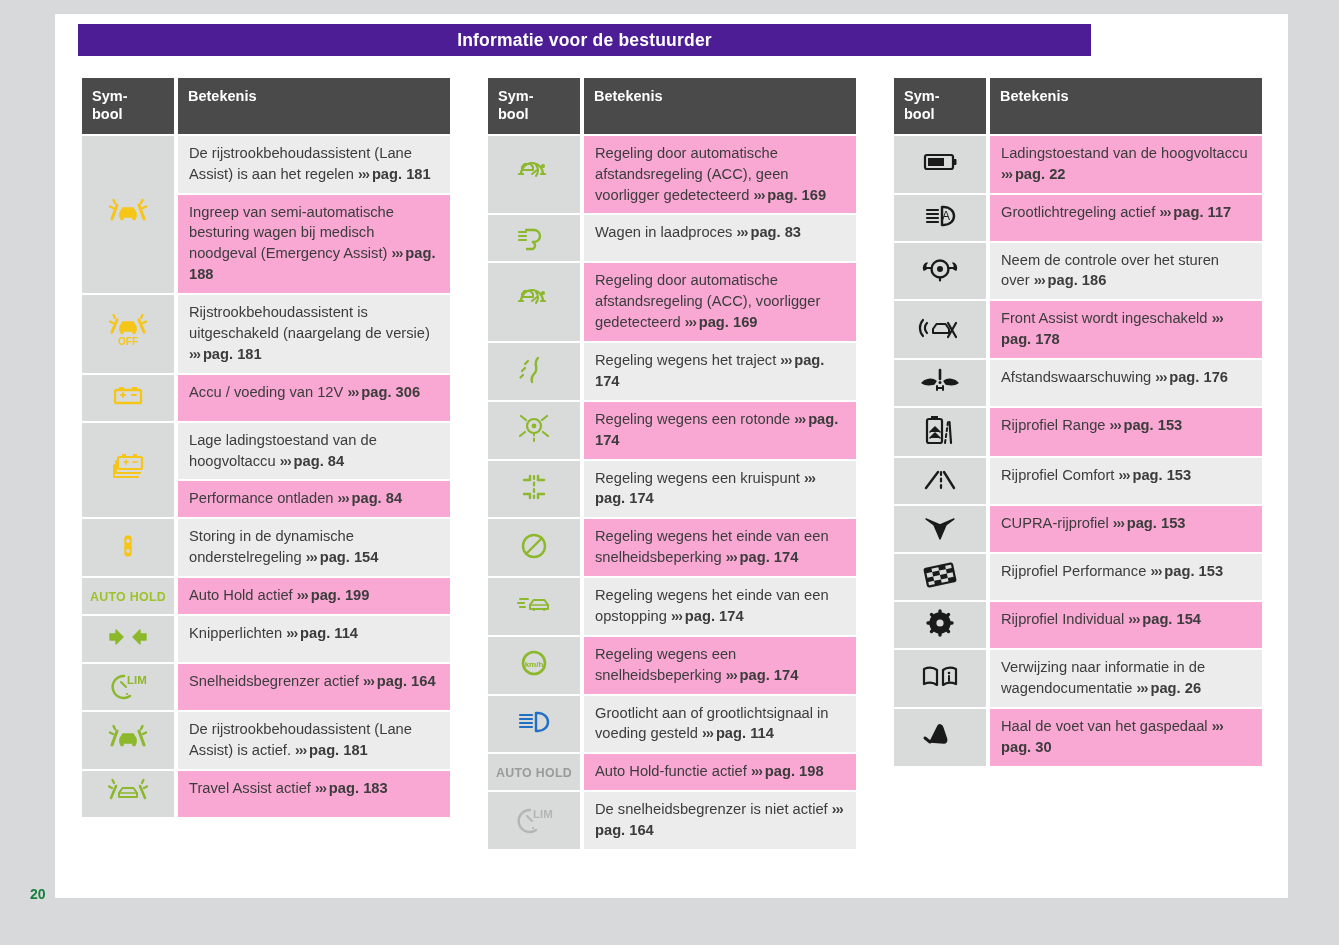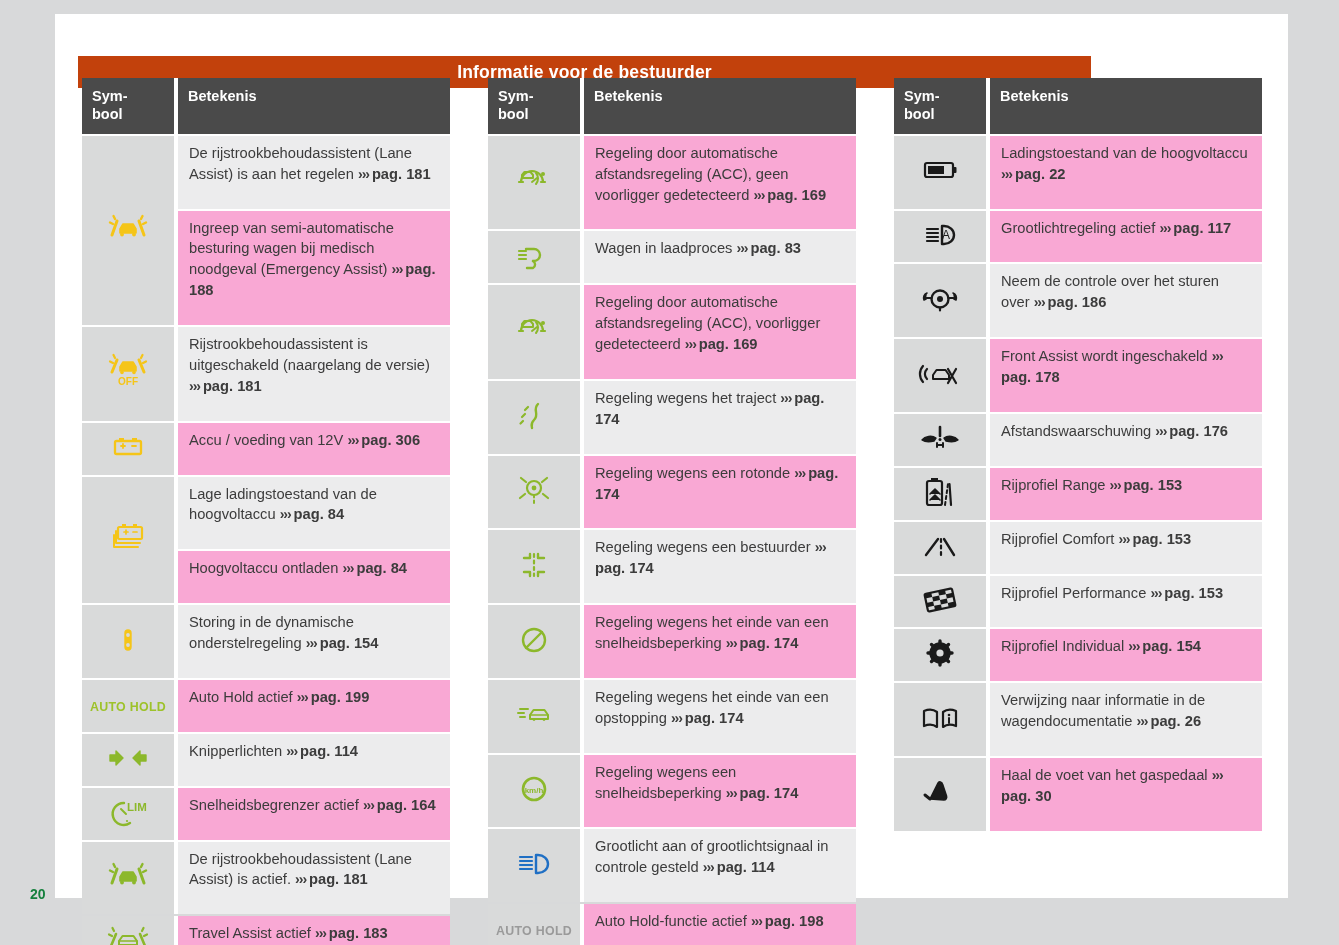--- a/index.html
+++ b/index.html
@@ -8,22 +8,22 @@
     background:#d8d9da;
     font-family:"Liberation Sans","DejaVu Sans",sans-serif;
     overflow:hidden;
   }
   .page{
     position:absolute;left:55px;top:14px;width:1233px;height:884px;
     background:#ffffff;
   }
   .titlebar{
     position:absolute;left:78px;top:24px;width:1013px;height:32px;
-    background:#c2410c;
-    display:flex;align-items:center;justify-content:center;margin-top:32px;
+    background:#4c1d95;
+    display:flex;align-items:center;justify-content:center;
   }
   .titlebar span{
     color:#ffffff;font-size:17.5px;font-weight:bold;letter-spacing:.2px;
   }
   .cols{
     position:absolute;left:82px;top:76px;width:1180px;
     display:flex;gap:38px;
   }
   .col{width:376px;}
 
@@ -34,21 +34,21 @@
   }
   th.sym{width:72px;}
   th.gap{width:4px;background:#ffffff !important;padding:0;}
   td.sym{
     width:72px;background:#d9dada;text-align:center;vertical-align:middle;
     padding:4px 2px;
   }
   td.gap{width:4px;background:#ffffff;padding:0;}
   td.txt{
     background:#ececed;color:#3c3c3c;font-size:14.7px;line-height:1.42;
-    padding:7px 11px 24px 11px;vertical-align:top;
+    padding:7px 11px 8px 11px;vertical-align:top;
   }
   tr.alt td.txt{background:#f9a8d4;}
   tr.alt td.sym{background:#d9dada;}
   td.txt b{color:#3c3c3c;font-weight:bold;}
   .chev{font-weight:bold;color:#3c3c3c;letter-spacing:-1px;font-size:14px;}
 
   .pageno{
     position:absolute;left:30px;top:886px;font-size:14px;font-weight:bold;color:#15803d;
   }
 
@@ -129,21 +129,21 @@
                   <rect x="16" y="5" width="4" height="3" fill="#f5c518" stroke="none"></rect>
                   <rect x="27" y="5" width="4" height="3" fill="#f5c518" stroke="none"></rect>
                   <path d="M18 13 h4 M20 11 v4 M27 13 h4" stroke-width="1.7"></path>
                   <path d="M10 12 v12 h24" stroke-width="2"></path>
                   <path d="M8 16 v12 h24" stroke-width="2"></path>
                 </svg></span></td>
             <td class="gap" rowspan="2"></td>
             <td class="txt"><span>Lage ladingstoestand van de hoogvoltaccu </span><span class="chev">››› </span><b>pag. 84</b></td>
           </tr>
           <tr class="alt">
-            <td class="txt"><span>Hoogvoltaccu ontladen </span><span class="chev">››› </span><b>pag. 84</b></td>
+            <td class="txt"><span>Performance ontladen </span><span class="chev">››› </span><b>pag. 84</b></td>
           </tr>
           <tr>
             <td class="sym"><span class="ic"><svg width="44" height="34" viewBox="0 0 44 34" fill="none" stroke="#f5c518" stroke-width="2.2" stroke-linecap="round" stroke-linejoin="round">
                   <rect x="19" y="7" width="6" height="20" rx="3" fill="#f5c518" stroke="#f5c518" stroke-width="1.4"></rect>
                   <circle cx="22" cy="12" r="1.9" fill="#d9dada" stroke="none"></circle>
                   <circle cx="22" cy="22" r="1.9" fill="#d9dada" stroke="none"></circle>
                 </svg></span></td>
             <td class="gap"></td>
             <td class="txt"><span>Storing in de dynamische onderstelregeling </span><span class="chev">››› </span><b>pag. 154</b></td>
           </tr>
@@ -260,21 +260,21 @@
             <td class="gap"></td>
             <td class="txt"><span>Regeling wegens een rotonde </span><span class="chev">››› </span><b>pag. 174</b></td>
           </tr>
           <tr>
             <td class="sym"><span class="ic"><svg width="44" height="34" viewBox="0 0 44 34" fill="none" stroke="#8cb82b" stroke-width="2.2" stroke-linecap="round" stroke-linejoin="round">
                   <path d="M12 10 h6 v-4 M12 24 h6 v4" stroke-width="2.4"></path>
                   <path d="M32 10 h-6 v-4 M32 24 h-6 v4" stroke-width="2.4"></path>
                   <path d="M22 6 v22" stroke-width="2.2" stroke-dasharray="3 3.5"></path>
                 </svg></span></td>
             <td class="gap"></td>
-            <td class="txt"><span>Regeling wegens een bestuurder </span><span class="chev">››› </span><b>pag. 174</b></td>
+            <td class="txt"><span>Regeling wegens een kruispunt </span><span class="chev">››› </span><b>pag. 174</b></td>
           </tr>
           <tr class="alt">
             <td class="sym"><span class="ic"><svg width="44" height="34" viewBox="0 0 44 34" fill="none" stroke="#8cb82b" stroke-width="2.2" stroke-linecap="round" stroke-linejoin="round">
                   <circle cx="22" cy="17" r="11" stroke-width="2.4"></circle>
                   <path d="M14 25 L30 9" stroke-width="2.4"></path>
                 </svg></span></td>
             <td class="gap"></td>
             <td class="txt"><span>Regeling wegens het einde van een snelheidsbeperking </span><span class="chev">››› </span><b>pag. 174</b></td>
           </tr>
           <tr>
@@ -295,21 +295,21 @@
                 </svg></span></td>
             <td class="gap"></td>
             <td class="txt"><span>Regeling wegens een snelheidsbeperking </span><span class="chev">››› </span><b>pag. 174</b></td>
           </tr>
           <tr>
             <td class="sym"><span class="ic"><svg width="44" height="34" viewBox="0 0 44 34" fill="none" stroke="#1f6fc4" stroke-width="2.2" stroke-linecap="round" stroke-linejoin="round">
                   <path d="M24 8 h2 a10 9 0 0 1 0 18 h-2 z" fill="none" stroke="#1f6fc4" stroke-width="2.4"></path>
                   <path d="M8 10 h12 M8 14 h12 M8 18 h12 M8 22 h12" stroke-width="2.2"></path>
                 </svg></span></td>
             <td class="gap"></td>
-            <td class="txt"><span>Grootlicht aan of grootlichtsignaal in controle gesteld </span><span class="chev">››› </span><b>pag. 114</b></td>
+            <td class="txt"><span>Grootlicht aan of grootlichtsignaal in voeding gesteld </span><span class="chev">››› </span><b>pag. 114</b></td>
           </tr>
           <tr class="alt">
             <td class="sym"><span class="autohold ah-gray" style="line-height: normal;">AUTO HOLD</span></td>
             <td class="gap"></td>
             <td class="txt"><span>Auto Hold-functie actief </span><span class="chev">››› </span><b>pag. 198</b></td>
           </tr>
           <tr>
             <td class="sym"><span class="ic"><svg width="44" height="34" viewBox="0 0 44 34" fill="none" stroke="#b5b5b5" stroke-width="2.2" stroke-linecap="round" stroke-linejoin="round">
                   <path d="M18 8 A11 11 0 1 0 24 28" stroke-width="2.4"></path>
                   <path d="M15 14 l5 5" stroke-width="2"></path>
@@ -394,20 +394,27 @@
             <td class="txt"><span>Rijprofiel Range </span><span class="chev">››› </span><b>pag. 153</b></td>
           </tr>
           <tr>
             <td class="sym"><span class="ic"><svg width="44" height="34" viewBox="0 0 44 34" fill="none" stroke="#1a1a1a" stroke-width="2.2" stroke-linecap="round" stroke-linejoin="round">
                   <path d="M8 26 L20 10" stroke-width="2.4"></path>
                   <path d="M36 26 L26 10" stroke-width="2.4"></path>
                   <path d="M23 26 v-16" stroke-width="2.2" stroke-dasharray="3 3.5"></path>
                 </svg></span></td>
             <td class="gap"></td>
             <td class="txt"><span>Rijprofiel Comfort </span><span class="chev">››› </span><b>pag. 153</b></td>
+          </tr>
+          <tr class="alt">
+            <td class="sym"><span class="ic"><svg width="44" height="34" viewBox="0 0 44 34" fill="none" stroke="#1a1a1a" stroke-width="2.2" stroke-linecap="round" stroke-linejoin="round">
+                  <path d="M8 9 L22 15 L36 9 L28 15 L22 29 L16 15 z" fill="#1a1a1a" stroke="#1a1a1a" stroke-width="1.4"></path>
+                </svg></span></td>
+            <td class="gap"></td>
+            <td class="txt"><span>CUPRA-rijprofiel </span><span class="chev">››› </span><b>pag. 153</b></td>
           </tr>
           <tr>
             <td class="sym"><span class="ic"><svg width="44" height="34" viewBox="0 0 44 34" fill="none" stroke="#1a1a1a" stroke-width="1.6">
                   <g transform="rotate(-12 22 17)">
                     <rect x="8" y="8" width="28" height="18" rx="1.5" fill="none" stroke="#1a1a1a" stroke-width="2.2"></rect>
                     <g fill="#1a1a1a" stroke="none">
                       <rect x="8" y="8" width="7" height="4.5"></rect>
                       <rect x="22" y="8" width="7" height="4.5"></rect>
                       <rect x="15" y="12.5" width="7" height="4.5"></rect>
                       <rect x="29" y="12.5" width="7" height="4.5"></rect>

